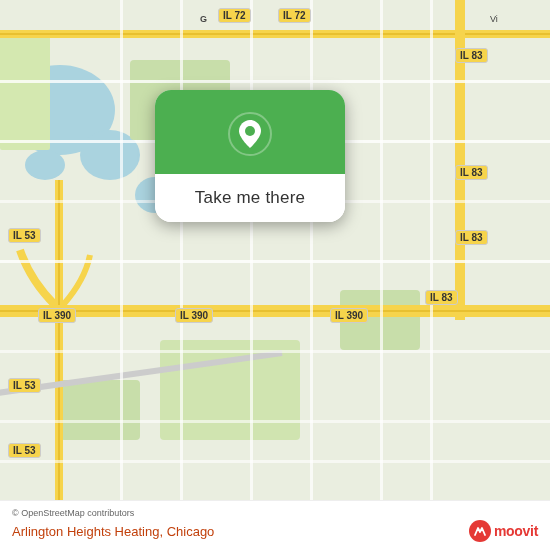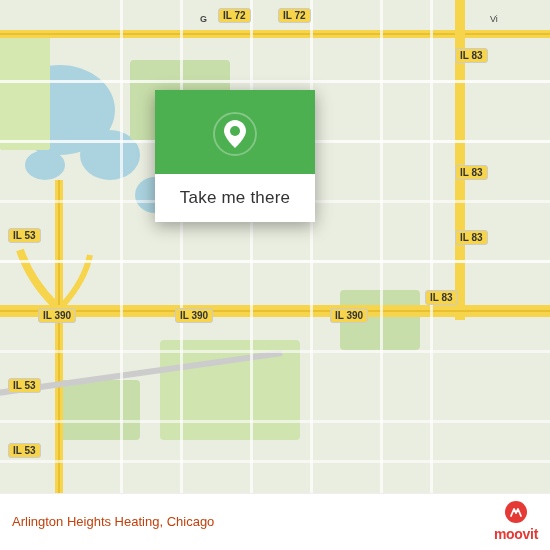--- a/index.html
+++ b/index.html
@@ -30,23 +30,23 @@
       border-radius: 3px;
       white-space: nowrap;
       border: 1px solid #ccc;
     }
 
     
     .popup-card {
       position: absolute;
       top: 90px;
       left: 155px;
-      width: 160px;
+      width: 190px;
       background: white;
-      border-radius: 0;
+      border-radius: 16px;
       box-shadow: 0 4px 16px rgba(0,0,0,0.35);
       overflow: hidden;
       z-index: 100;
     }
 
     .popup-header {
       background: #4caf50;
       display: flex;
       align-items: center;
       justify-content: center;
@@ -113,21 +113,20 @@
     .location-text {
       font-size: 13px;
       color: #c2410c;
       font-weight: 500;
     }
 
     .moovit-logo {
       display: flex;
       align-items: center;
       gap: 3px;
-      flex-direction: column;
     }
 
     .moovit-logo-icon {
       width: 22px;
       height: 22px;
     }
 
     .moovit-text {
       font-size: 14px;
       font-weight: bold;
@@ -216,20 +215,21 @@
         <circle cx="22" cy="22" r="21" fill="none" stroke="rgba(255,255,255,0.3)" stroke-width="2"></circle>
         <path d="M22 8 C16 8 11 13 11 19 C11 26 22 36 22 36 C22 36 33 26 33 19 C33 13 28 8 22 8 Z" fill="white"></path>
         <circle cx="22" cy="19" r="5" fill="#4caf50"></circle>
       </svg>
     </div>
     <button class="popup-button">Take me there</button>
     <div class="popup-tail"></div>
   </div>
 
   <div class="bottom-bar">
+    <div class="bottom-attribution">© OpenStreetMap contributors</div>
     <div class="bottom-location">
       <span class="location-text">Arlington Heights Heating, Chicago</span>
 
       <div class="moovit-logo">
         <svg class="moovit-logo-icon" viewBox="0 0 22 22" xmlns="http://www.w3.org/2000/svg">
           <circle cx="11" cy="11" r="11" fill="#e53935"></circle>
           <path d="M6 15 L9 8 L11 12 L13 8 L16 15" stroke="white" stroke-width="1.8" fill="none" stroke-linejoin="round" stroke-linecap="round"></path>
         </svg>
         <span class="moovit-text">moovit</span>
       </div>

